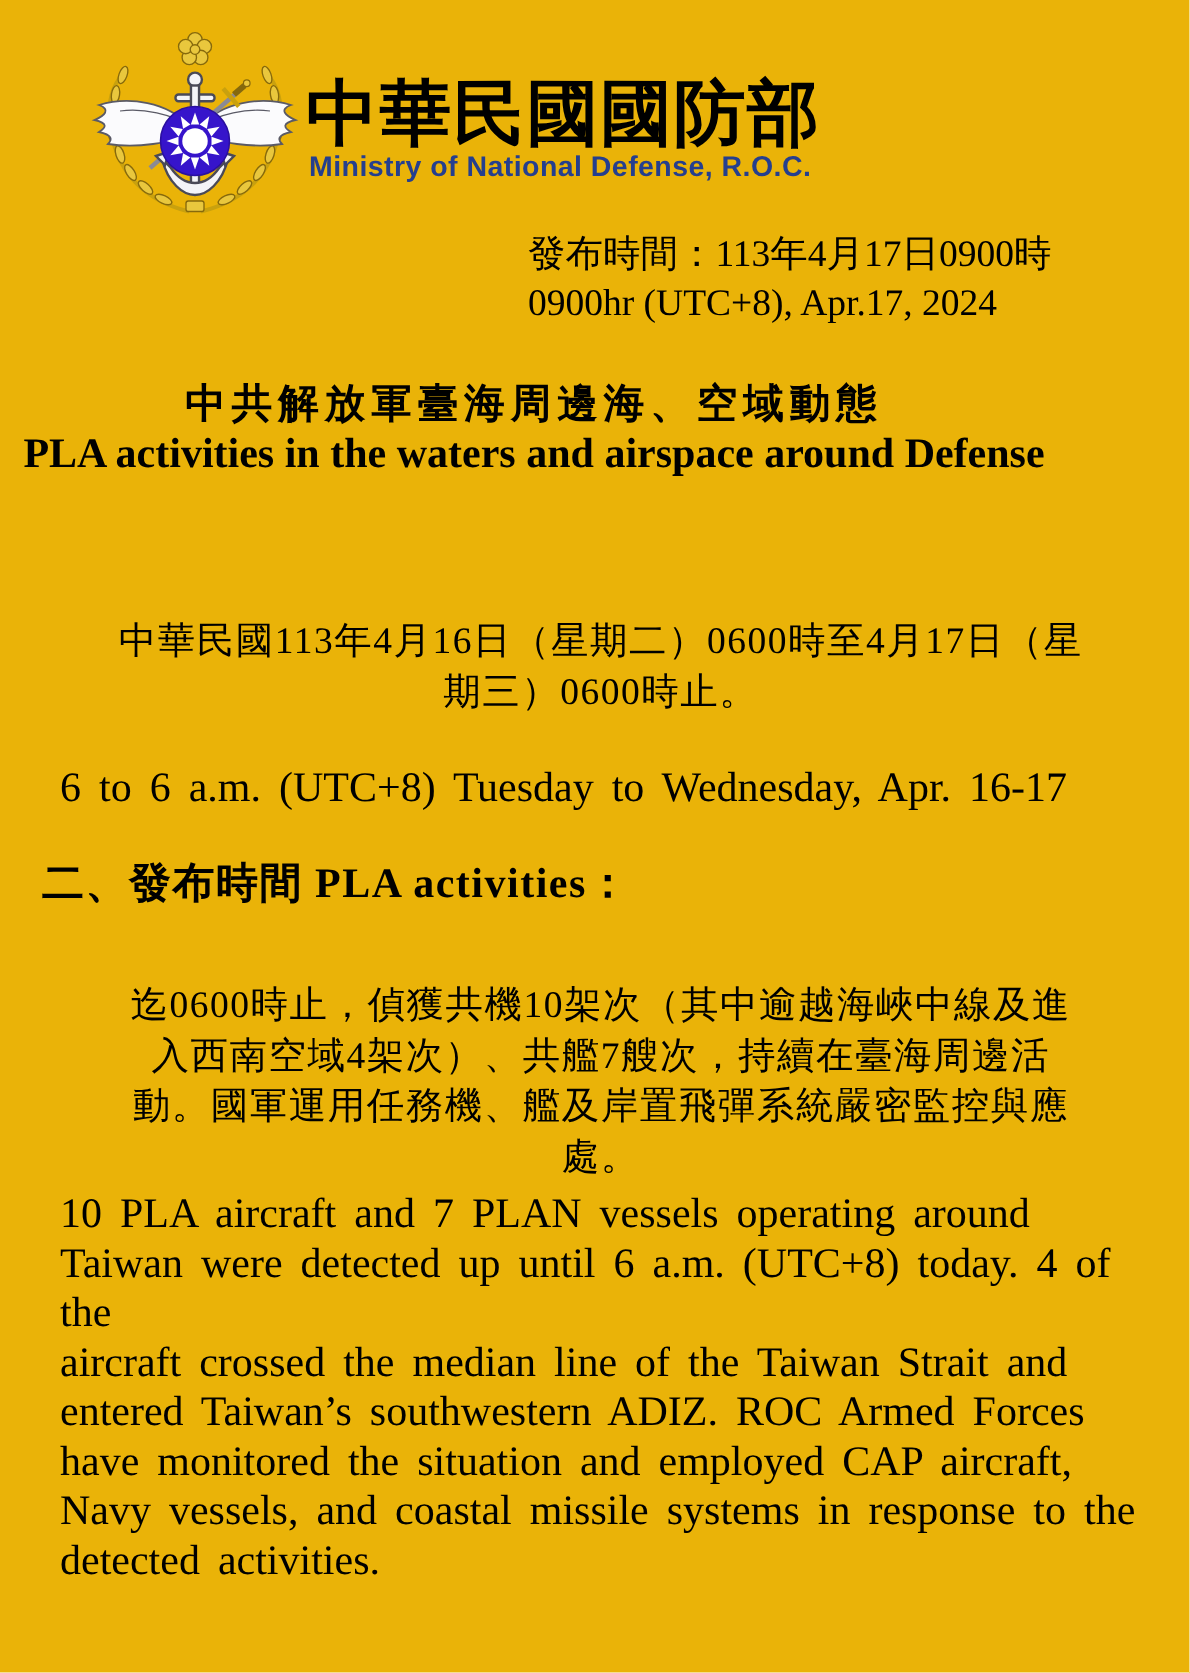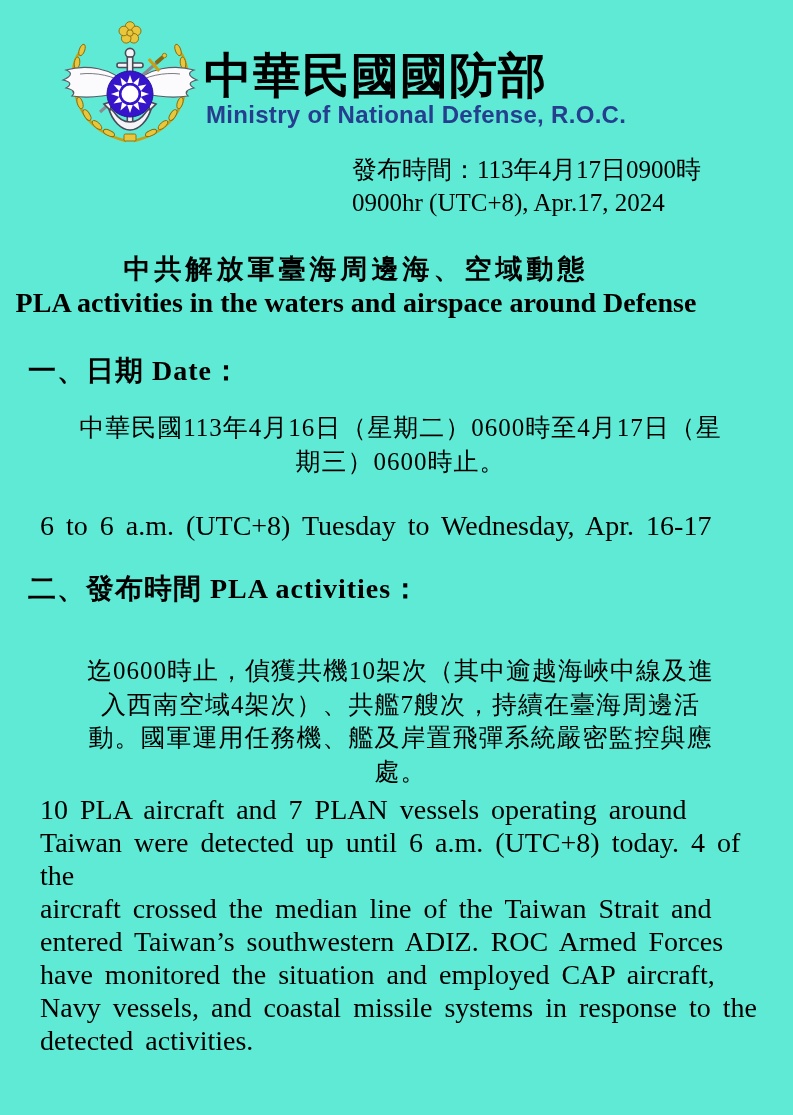--- a/index.html
+++ b/index.html
@@ -1,26 +1,26 @@
 <!DOCTYPE html>
 <html><head>
 <meta charset="utf-8">
 <style>
   html,body{margin:0;padding:0;background:#ffffff;}
   .page{
-    position:relative;width:793px;height:1115px;background:#5eead4;
+    position:relative;width:793px;height:1115px;background:#eab308;
     font-family:"Liberation Serif","DejaVu Serif",serif;color:#000;overflow:hidden;
   }
   .logo{position:absolute;left:56px;top:20px;width:148px;height:128px;}
   .agency-cn{
     position:absolute;left:204px;top:44px;font-size:48px;font-weight:bold;
     letter-spacing:1px;white-space:nowrap;
   }
   .agency-en{
-    position:absolute;left:206px;top:101px;font-size:24px;font-weight:bold;
+    position:absolute;left:206px;top:101px;font-size:19px;font-weight:bold;
     color:#253f8e;font-family:"Liberation Sans","DejaVu Sans",sans-serif;
     letter-spacing:0.3px;white-space:nowrap;
   }
   .release{position:absolute;left:352px;top:153px;font-size:25px;line-height:33px;}
   .doc-title{position:absolute;left:0;top:253px;width:712px;text-align:center;font-weight:bold;}
   .title-cn{font-size:27px;letter-spacing:4px;line-height:33px;}
   .title-en{font-size:28px;line-height:33px;}
   .sec-head{position:absolute;left:28px;font-size:28px;font-weight:bold;letter-spacing:1px;white-space:nowrap;}
   .sec1-head{top:352px;}
   .sec2-head{top:570px;}
@@ -121,21 +121,20 @@
   <div class="release">
     <div>發布時間：113年4月17日0900時</div>
     <div>0900hr (UTC+8), Apr.17, 2024</div>
   </div>
 
   <div class="doc-title">
     <div class="title-cn">中共解放軍臺海周邊海、空域動態</div>
     <div class="title-en">PLA activities in the waters and airspace around Defense</div>
   </div>
 
-  <div class="sec-head sec1-head">一、日期 Date：</div>
   <div class="para cn-text cn-date">中華民國113年4月16日（星期二）0600時至4月17日（星
 期三）0600時止。</div>
   <div class="para en-text en-date">6 to 6 a.m. (UTC+8) Tuesday to Wednesday, Apr. 16-17</div>
 
   <div class="sec-head sec2-head">二、發布時間 PLA activities：</div>
   <div class="para cn-text cn-para">迄0600時止，偵獲共機10架次（其中逾越海峽中線及進
 入西南空域4架次）、共艦7艘次，持續在臺海周邊活
 動。國軍運用任務機、艦及岸置飛彈系統嚴密監控與應
 處。</div>
   <div class="para en-text en-para">10 PLA aircraft and 7 PLAN vessels operating around

